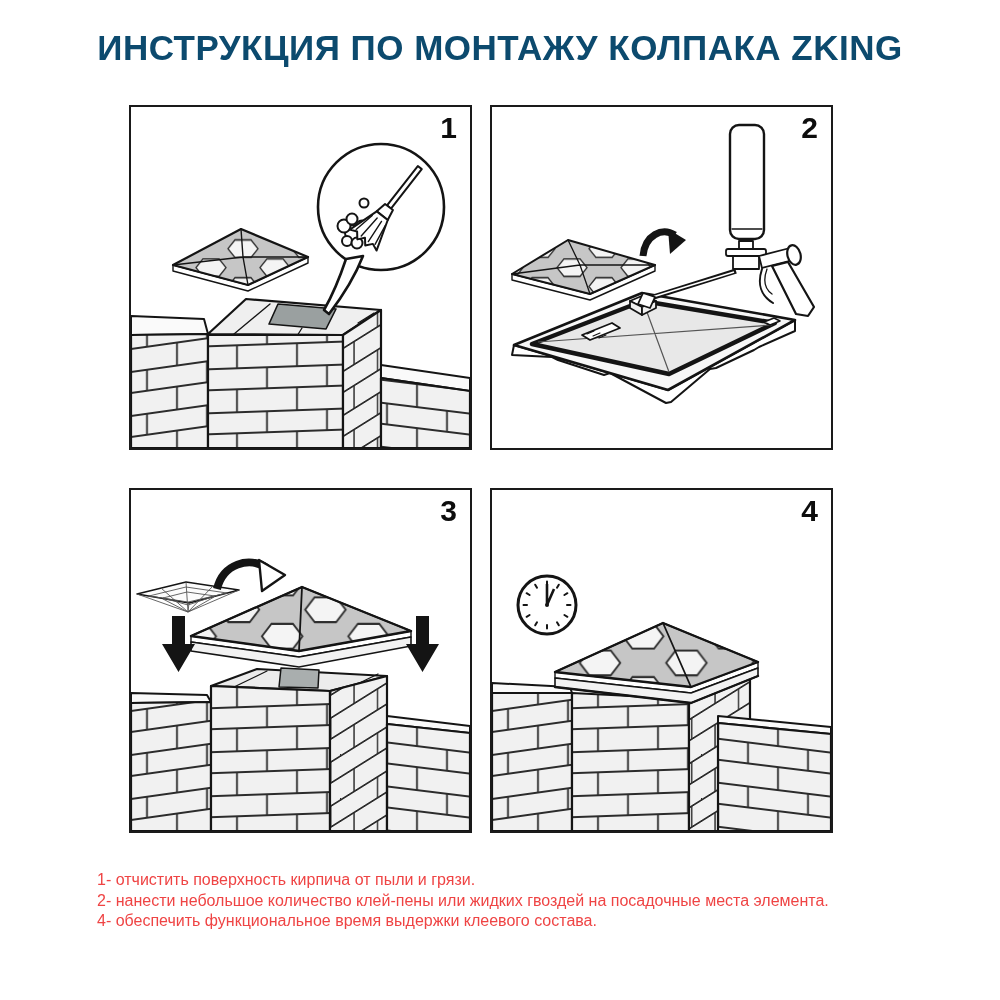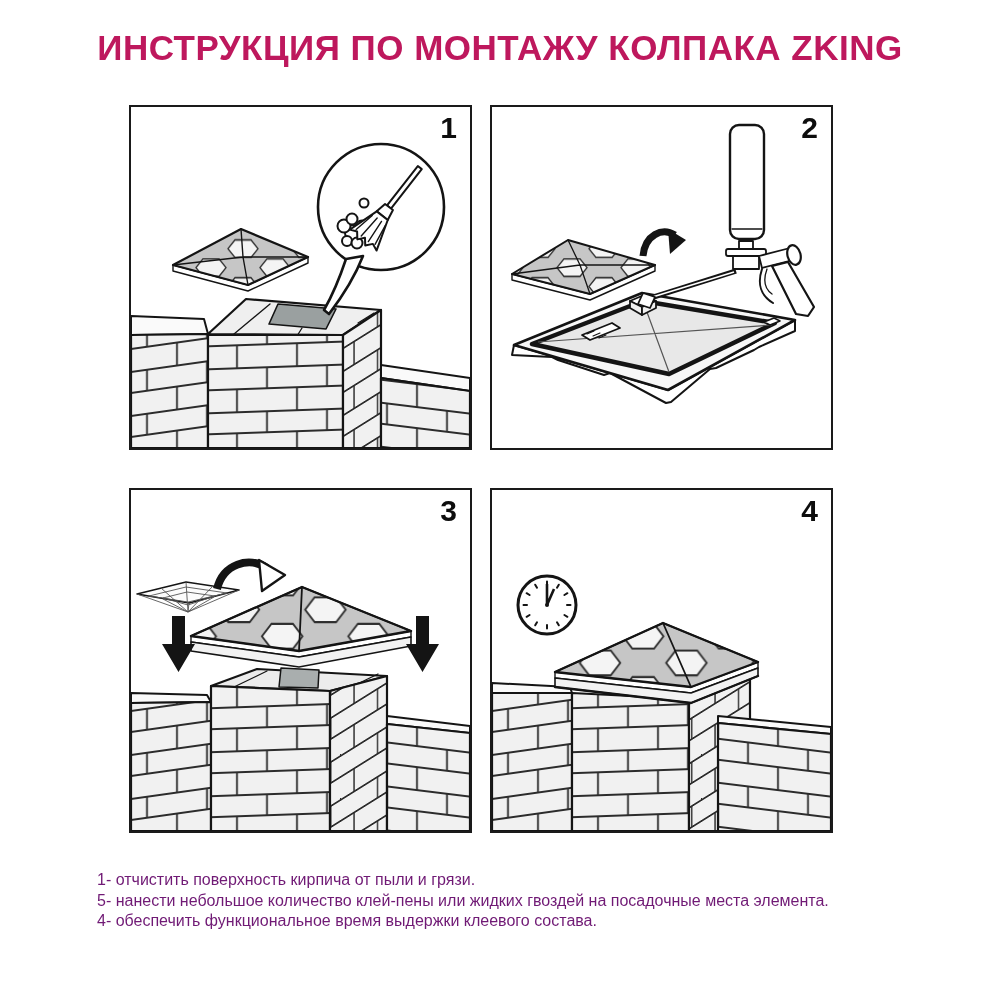--- a/index.html
+++ b/index.html
@@ -2,30 +2,30 @@
 <html style="--line: #141414; --background: #ffffff; --brick-face: #f1f1f1; --brick-joint: #2c2c2c; --wall-top: #fafafa; --opening-shadow: #9aa0a0; --shingle-gap: #c6c6c6; --shingle-face: #f4f4f4;"><head>
 <meta charset="utf-8">
 <style>
   :root{
     --line:#141414; --background:#ffffff;
   }
   html,body{margin:0;padding:0;background:var(--background);}
   .page{position:relative;width:1000px;height:1000px;background:var(--background);
         font-family:"Liberation Sans", sans-serif;color:var(--line);overflow:hidden;}
   .title{position:absolute;left:0;right:0;top:28px;margin:0;text-align:center;
-         font-size:35px;font-weight:800;letter-spacing:.5px;color:#be185d;}
+         font-size:35px;font-weight:800;letter-spacing:.5px;color:#0c4a6e;}
   .panels{position:absolute;left:129px;top:105px;display:grid;
           grid-template-columns:343px 343px;grid-template-rows:345px 345px;
           column-gap:18px;row-gap:38px;}
   .panel{position:relative;width:343px;height:345px;border:2px solid #1a1a1a;
          box-sizing:border-box;background:#fff;}
   .panel svg{display:block;width:339px;height:341px;}
   .num{position:absolute;top:4px;right:13px;font-size:30px;font-weight:800;color:#0d0d0d;}
   .steps{position:absolute;left:97px;top:870px;margin:0;padding:0;list-style:none;
-         font-size:16px;line-height:20.5px;color:#701a75;}
+         font-size:16px;line-height:20.5px;color:#ef4444;}
   
   .sh{stroke:var(--line);stroke-linejoin:round;stroke-linecap:round;}
   .nf{fill:none;}
 </style>
 </head>
 <body>
 
 <svg width="0" height="0" style="position:absolute" aria-hidden="true">
   <defs>
     <g id="bcell">
@@ -227,16 +227,16 @@
           <circle cx="55" cy="115" r="2" style="fill:var(--line)"></circle>
         </g>
       </svg>
       <span class="num">4</span>
     </section>
 
   </div>
 
   <ol class="steps">
     <li>1- отчистить поверхность кирпича от пыли и грязи.</li>
-    <li>5- нанести небольшое количество клей-пены или жидких гвоздей на посадочные места элемента.</li>
+    <li>2- нанести небольшое количество клей-пены или жидких гвоздей на посадочные места элемента.</li>
     <li>4- обеспечить функциональное время выдержки клеевого состава.</li>
   </ol>
 </div>
 
 </body></html>

